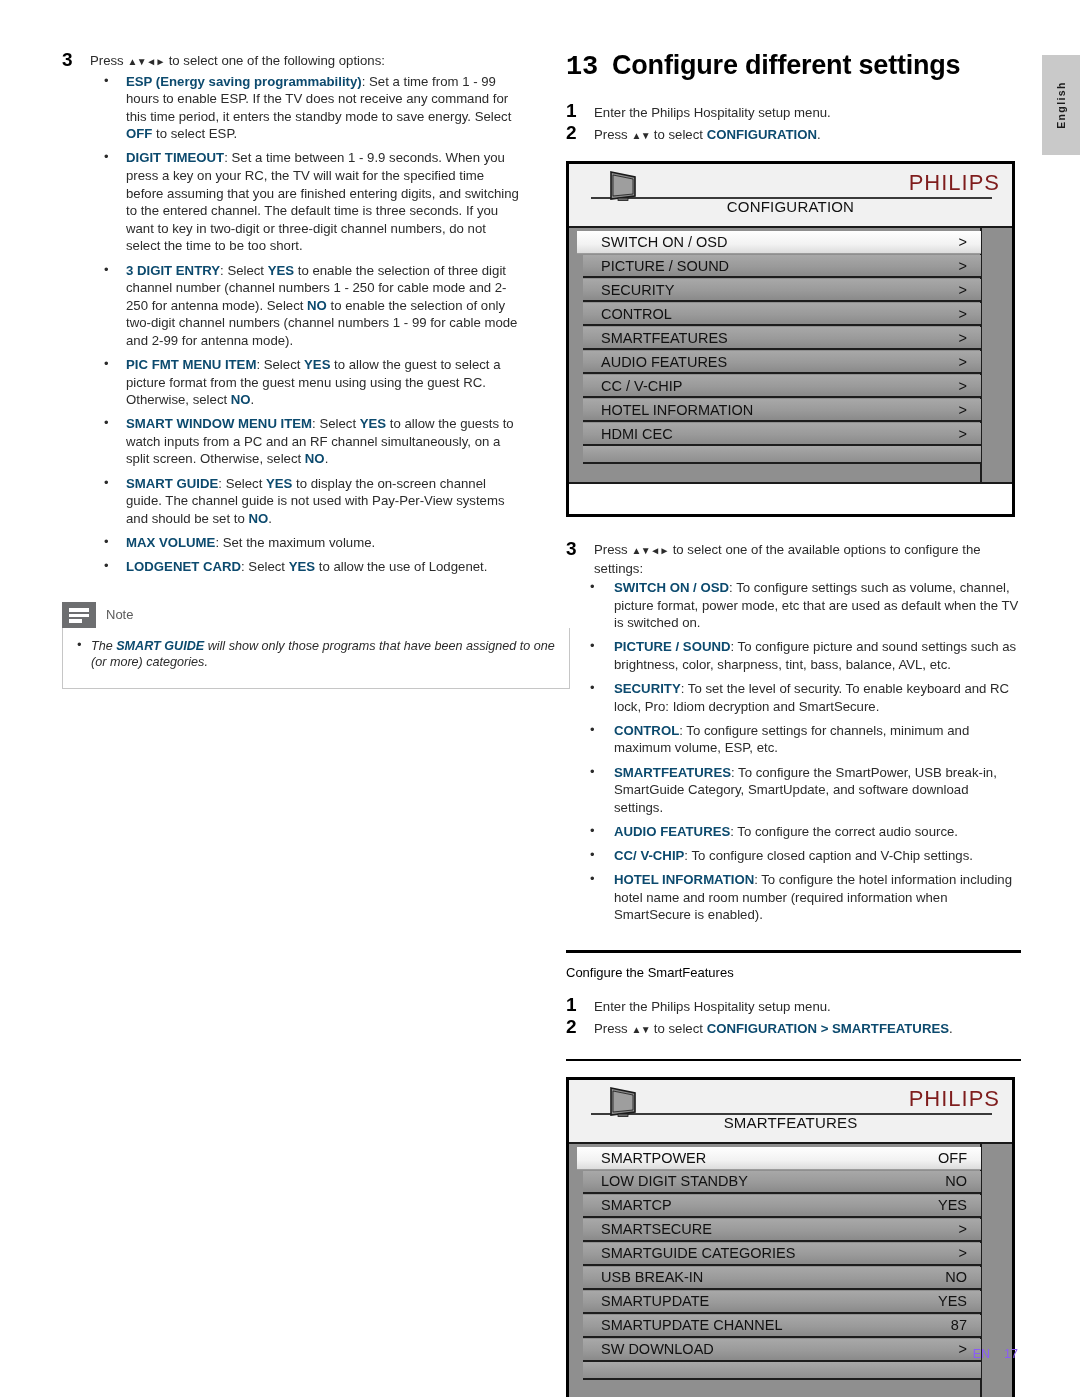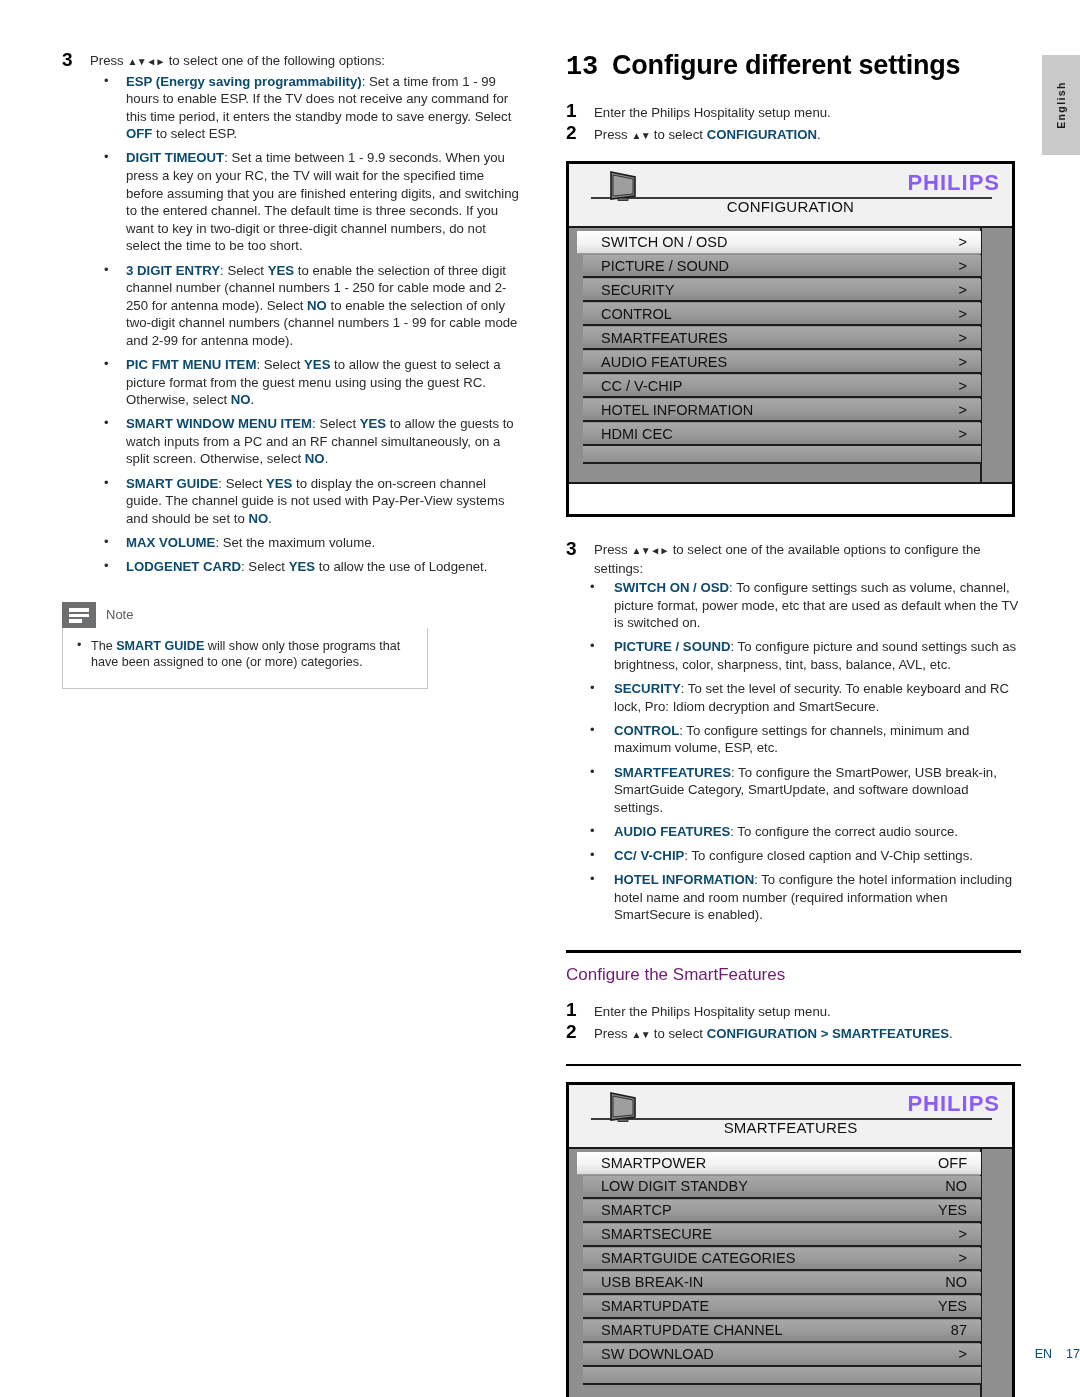--- a/index.html
+++ b/index.html
@@ -92,21 +92,21 @@
     color: #2b2b2b;
   }
   .col-left ul.bullets { margin-left: 28px; }
   .col-left ul.bullets > li { padding-left: 36px; }
   .col-left ul.bullets > li:before { left: 14px; }
 
   b, strong { font-weight: bold; color: #0c4a6e; }
   .arrows { font-size: 10px; letter-spacing: -0.5px; }
 
   
-  .note-wrap { margin-top: 26px; width: 366px; }
+  .note-wrap { margin-top: 26px; width: 508px; }
   .note-head {
     display: flex;
     align-items: stretch;
     height: 26px;
   }
   .note-icon {
     width: 34px;
     background: #6d6e70;
     position: relative;
     flex: 0 0 34px;
@@ -124,20 +124,21 @@
     padding-left: 10px;
     font-size: 13px;
     color: #5b5b5b;
     line-height: 26px;
   }
   .note-body {
     border: 1px solid #c6c6c6;
     border-top: none;
     padding: 10px 12px 12px 12px;
     min-height: 38px;
+    font-style: italic;
   }
   .note-body ul { list-style: none; margin: 0; padding: 0; }
   .note-body li {
     position: relative;
     padding-left: 16px;
     font-size: 12.6px;
     line-height: 16.6px;
     color: #2b2b2b;
   }
   .note-body li:before {
@@ -151,23 +152,23 @@
   h1.chapter {
     margin: 0 0 20px 0;
     font-size: 27px;
     font-weight: bold;
     color: #000;
     letter-spacing: -0.2px;
   }
   h1.chapter .num { margin-right: 14px; font-family: Liberation Mono, monospace; }
   h2.section {
     margin: 0 0 16px 0;
-    font-size: 17px;
+    font-size: 13px;
     font-weight: normal;
-    color: #701a75;
+    color: #000000;
   }
   .rule {
     border-top: 3px solid #000;
     margin: 26px 0 12px 0;
   }
   .rule-thin {
     border-top: 2px solid #000;
     margin: 20px 0 0 0;
   }
 
@@ -182,23 +183,23 @@
   .osd-head {
     position: relative;
     background: #f1f1f1;
     height: 62px;
   }
   .osd-brand {
     position: absolute;
     right: 12px;
     top: 6px;
     font-size: 22px;
-    font-weight: bold;
+    font-weight: normal;
     letter-spacing: 1px;
-    color: #8b5cf6;
+    color: #7f1d1d;
     font-family: "Liberation Sans", sans-serif;
   }
   .osd-line {
     position: absolute;
     left: 22px;
     right: 20px;
     top: 33px;
     border-top: 2px solid #3a3a3a;
   }
   .osd-tv {
@@ -273,22 +274,23 @@
     border-left: 2px solid #1d1d1d;
   }
 
   
   .footer {
     position: absolute;
     left: 0;
     right: 0;
     bottom: 36px;
     text-align: right;
+    padding-right: 62px;
     font-size: 12.5px;
-    color: #0c4a6e;
+    color: #8b5cf6;
   }
   .footer .en { font-weight: normal; margin-right: 14px; }
 </style>
 </head>
 <body>
 
 <div class="lang-tab">
   <span>English</span>
 </div>
 

